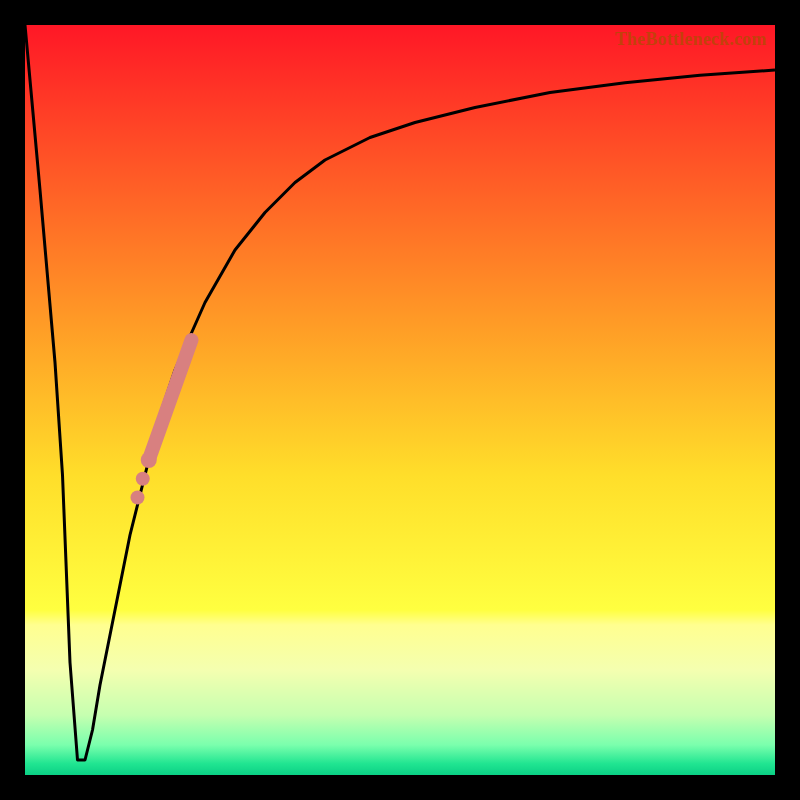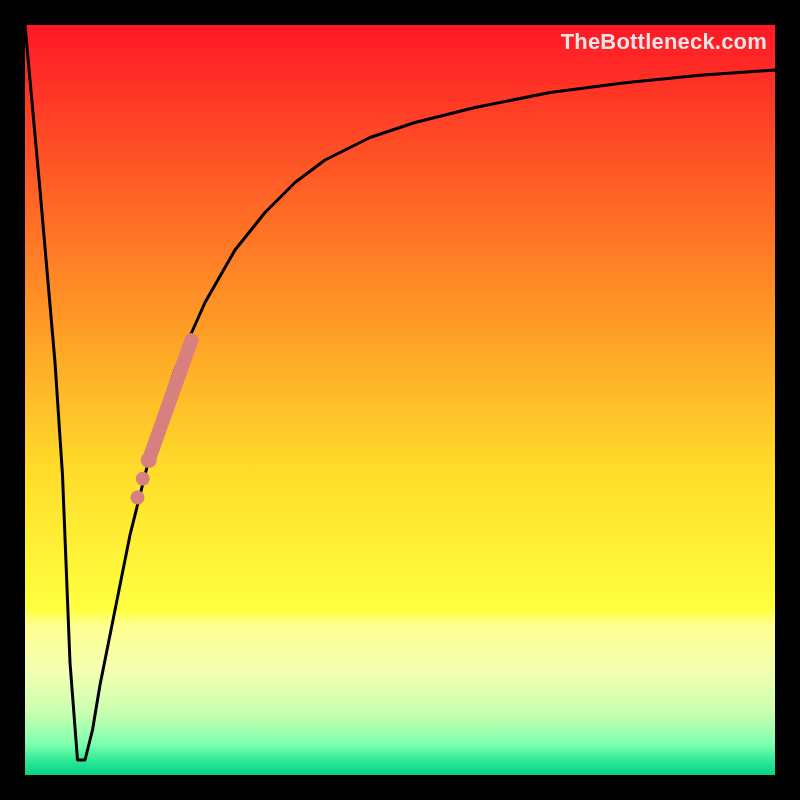--- a/index.html
+++ b/index.html
@@ -26,25 +26,25 @@
     overflow: hidden;
   }
   .gradient-bg {
     position: absolute;
     inset: 0;
   }
   .watermark {
     position: absolute;
     top: 4px;
     right: 8px;
-    color: #e5e5e5;
-    font-size: 22px;
+    color: #c2410c;
+    font-size: 18px;
     font-weight: 600;
     letter-spacing: 0.2px;
-    font-family: Liberation Sans, sans-serif;
+    font-family: Liberation Serif, serif;
   }
   svg.curve {
     position: absolute;
     inset: 0;
     width: 100%;
     height: 100%;
     overflow: visible;
   }
 </style>
 </head>

